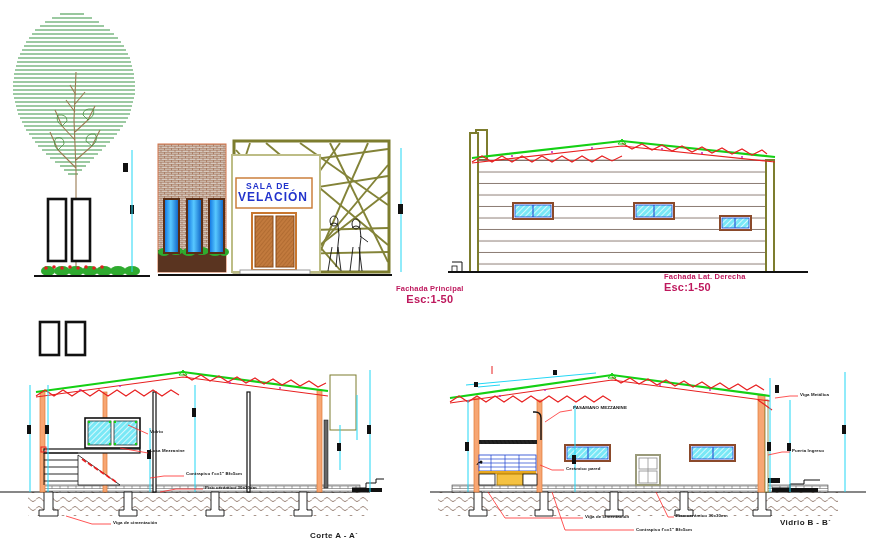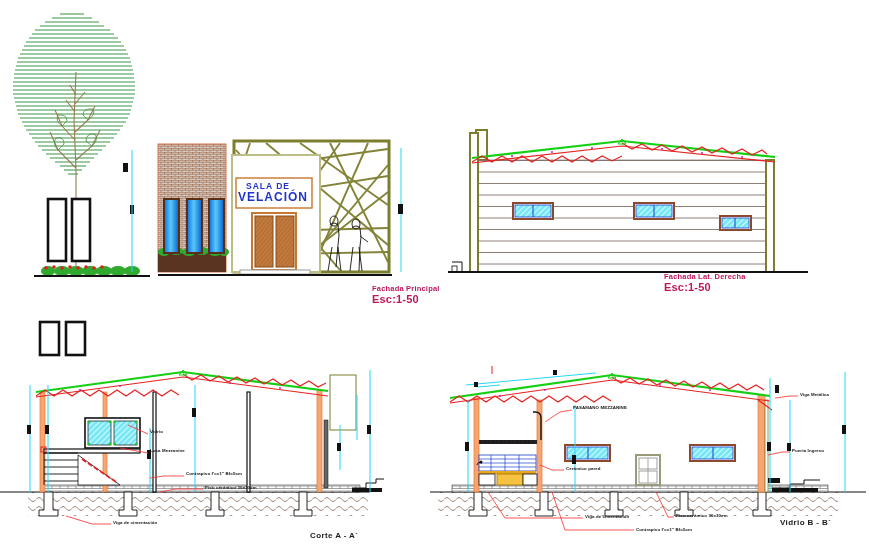--- a/index.html
+++ b/index.html
@@ -457,21 +457,21 @@
         <path d="M540 465 L552 470 L564 470"></path>
         <path d="M775 398 L790 396 L798 396"></path>
         <path d="M768 455 L782 452 L790 452"></path>
         <path d="M488 492 L505 518 L583 518"></path>
         <path d="M552 492 L565 530 L634 530"></path>
         <path d="M656 492 L668 517 L674 517"></path>
       </g>
     </g>
   </svg>
 
-  <div class="cap" style="left:372px;top:284px;">
+  <div class="cap" style="left:396px;top:284px;text-align:center;">
     <span class="t1">Fachada Principal</span>
     <span class="t2">Esc:1-50</span>
   </div>
 
   <div class="cap" style="left:664px;top:272px;">
     <span class="t1">Fachada Lat. Derecha</span>
     <span class="t2">Esc:1-50</span>
   </div>
 
   <div class="abs" style="left:238px;top:181px;width:60px;text-align:center;line-height:11px;">

